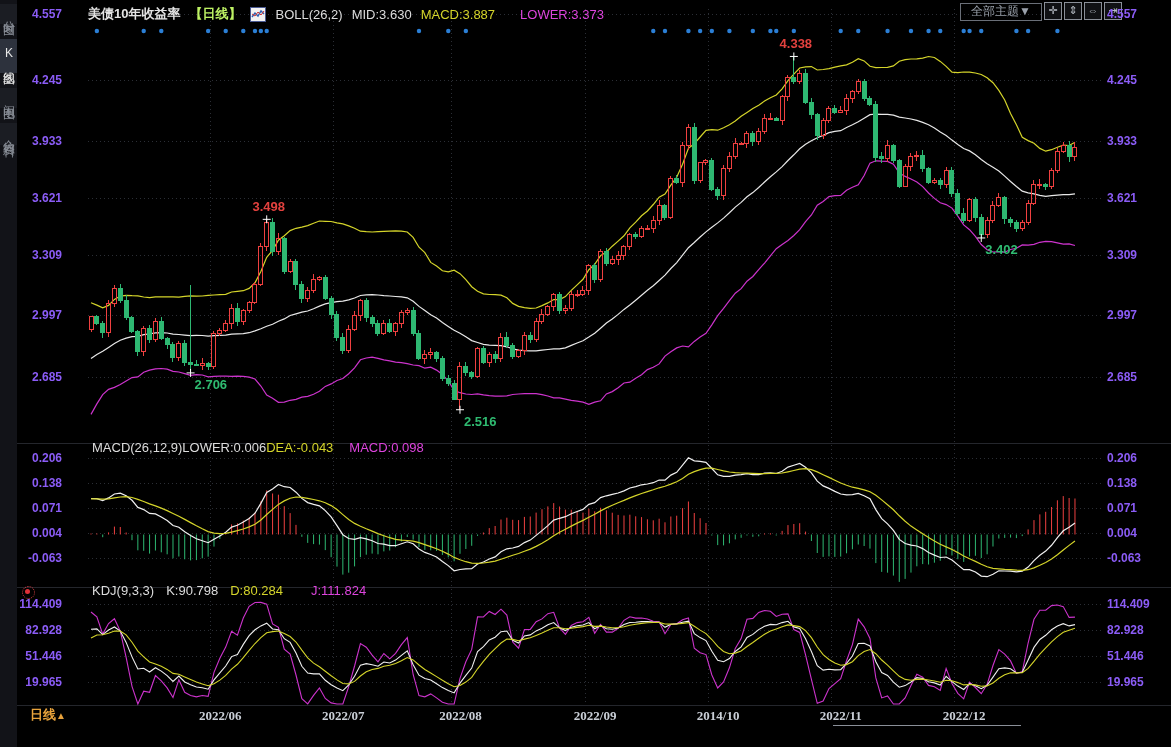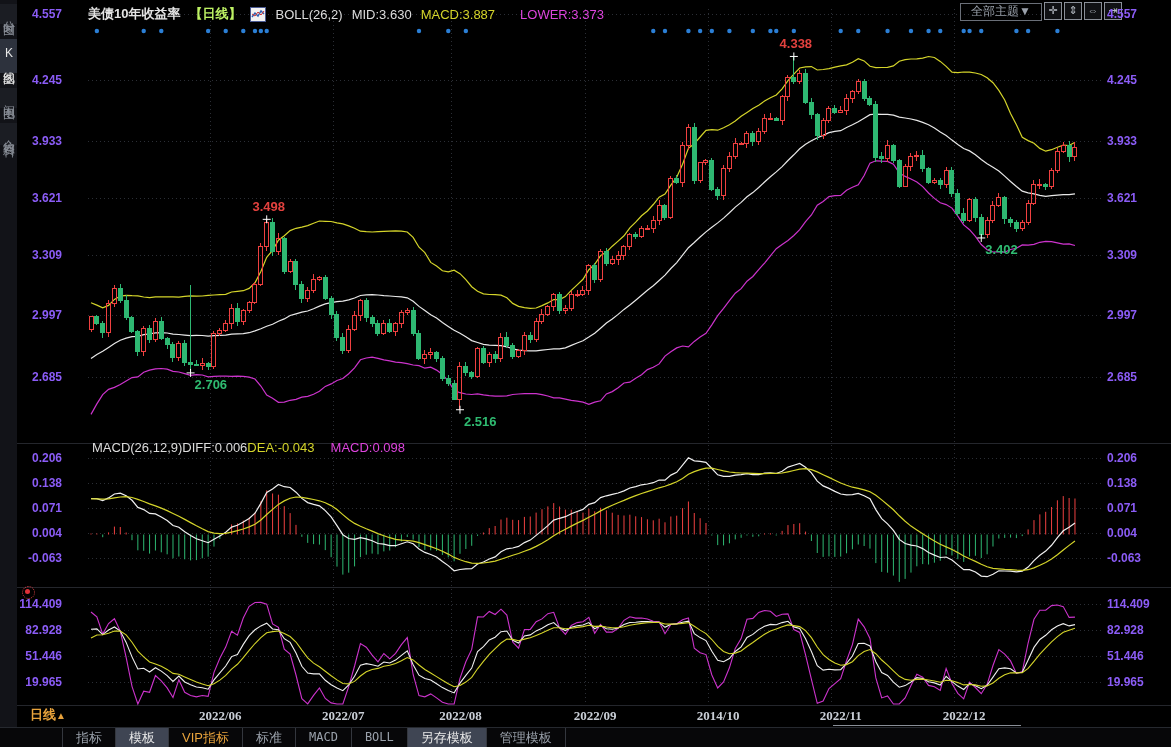--- a/index.html
+++ b/index.html
@@ -833,28 +833,34 @@
   <div class="theme-btn">全部主题▼</div>
   <div id="winbtns">
       <div class="win-btn" style="left: 1044px;">✛</div>
       <div class="win-btn" style="left: 1064px;">⇕</div>
       <div class="win-btn" style="left: 1084px;">⇔</div>
       <div class="win-btn" style="left: 1104px;">⇥</div>
     </div>
 
   <div class="macd-header">
     <span class="t-white-n">MACD(26,12,9)</span>
-    <span class="t-white-n">DIFF:0.006</span>
+    <span class="t-white-n">LOWER:0.006</span>
     <span class="t-yellow">DEA:-0.043</span>
     <span class="t-magenta">MACD:0.098</span>
   </div>
 
   <div class="alert-icon">
       <span></span>
     </div>
+  <div class="kdj-header">
+    <span class="t-white-n">KDJ(9,3,3)</span>
+    <span class="t-white-n">K:90.798</span>
+    <span class="t-yellow">D:80.284</span>
+    <span class="t-magenta">J:111.824</span>
+  </div>
 
   <div class="period-label">
     <span>日线</span>
     <span class="arrow">▲</span>
   </div>
   <div id="monthlabels">
       <div class="month-label" style="left: 198.997px;">2022/06</div>
       <div class="month-label" style="left: 321.994px;">2022/07</div>
       <div class="month-label" style="left: 439.134px;">2022/08</div>
       <div class="month-label" style="left: 573.845px;">2022/09</div>
@@ -892,25 +898,14 @@
       <div class="axis-label axis-left" style="top: 597px;">114.409</div>
       <div class="axis-label axis-right" style="top: 597px;">114.409</div>
       <div class="axis-label axis-left" style="top: 623px;">82.928</div>
       <div class="axis-label axis-right" style="top: 623px;">82.928</div>
       <div class="axis-label axis-left" style="top: 649px;">51.446</div>
       <div class="axis-label axis-right" style="top: 649px;">51.446</div>
       <div class="axis-label axis-left" style="top: 675px;">19.965</div>
       <div class="axis-label axis-right" style="top: 675px;">19.965</div>
     </div>
 
-  <div class="toolbar" id="toolbar">
-    <div class="spacer"></div>
-  <div class="tab">指标</div>
-      <div class="tab active">模板</div>
-      <div class="tab vip">VIP指标</div>
-      <div class="tab">标准</div>
-      <div class="tab mono">MACD</div>
-      <div class="tab mono">BOLL</div>
-      <div class="tab active">另存模板</div>
-      <div class="tab">管理模板</div>
-    </div>
 
 </div>
 
 </body></html>

